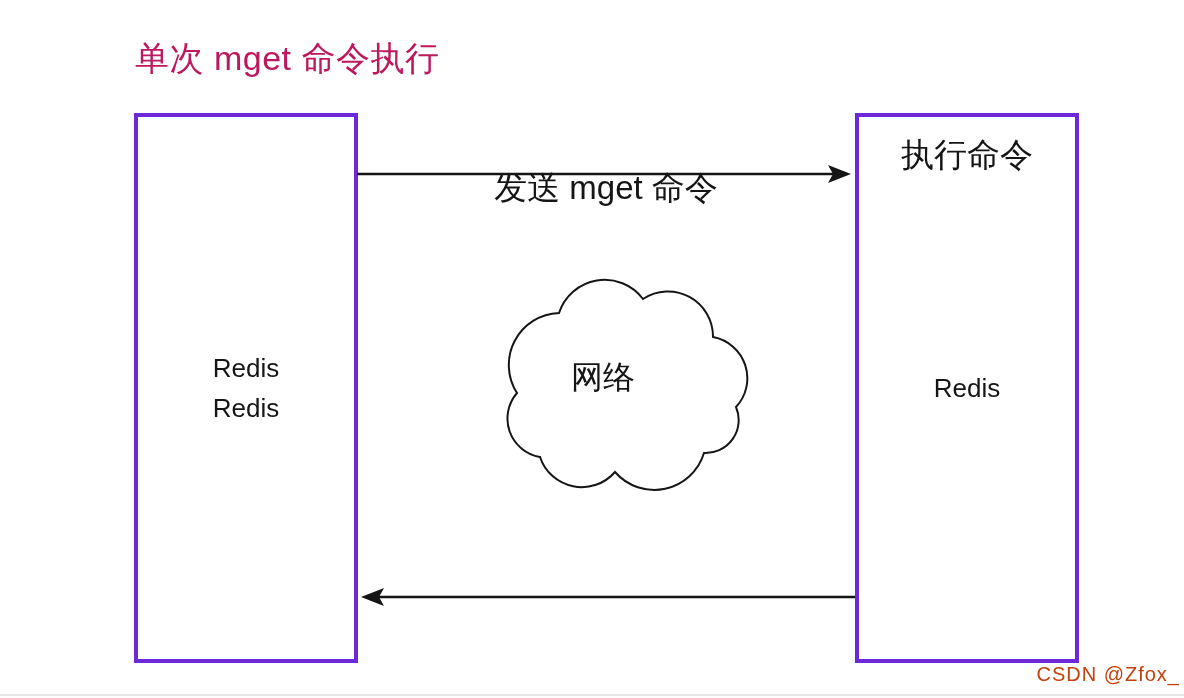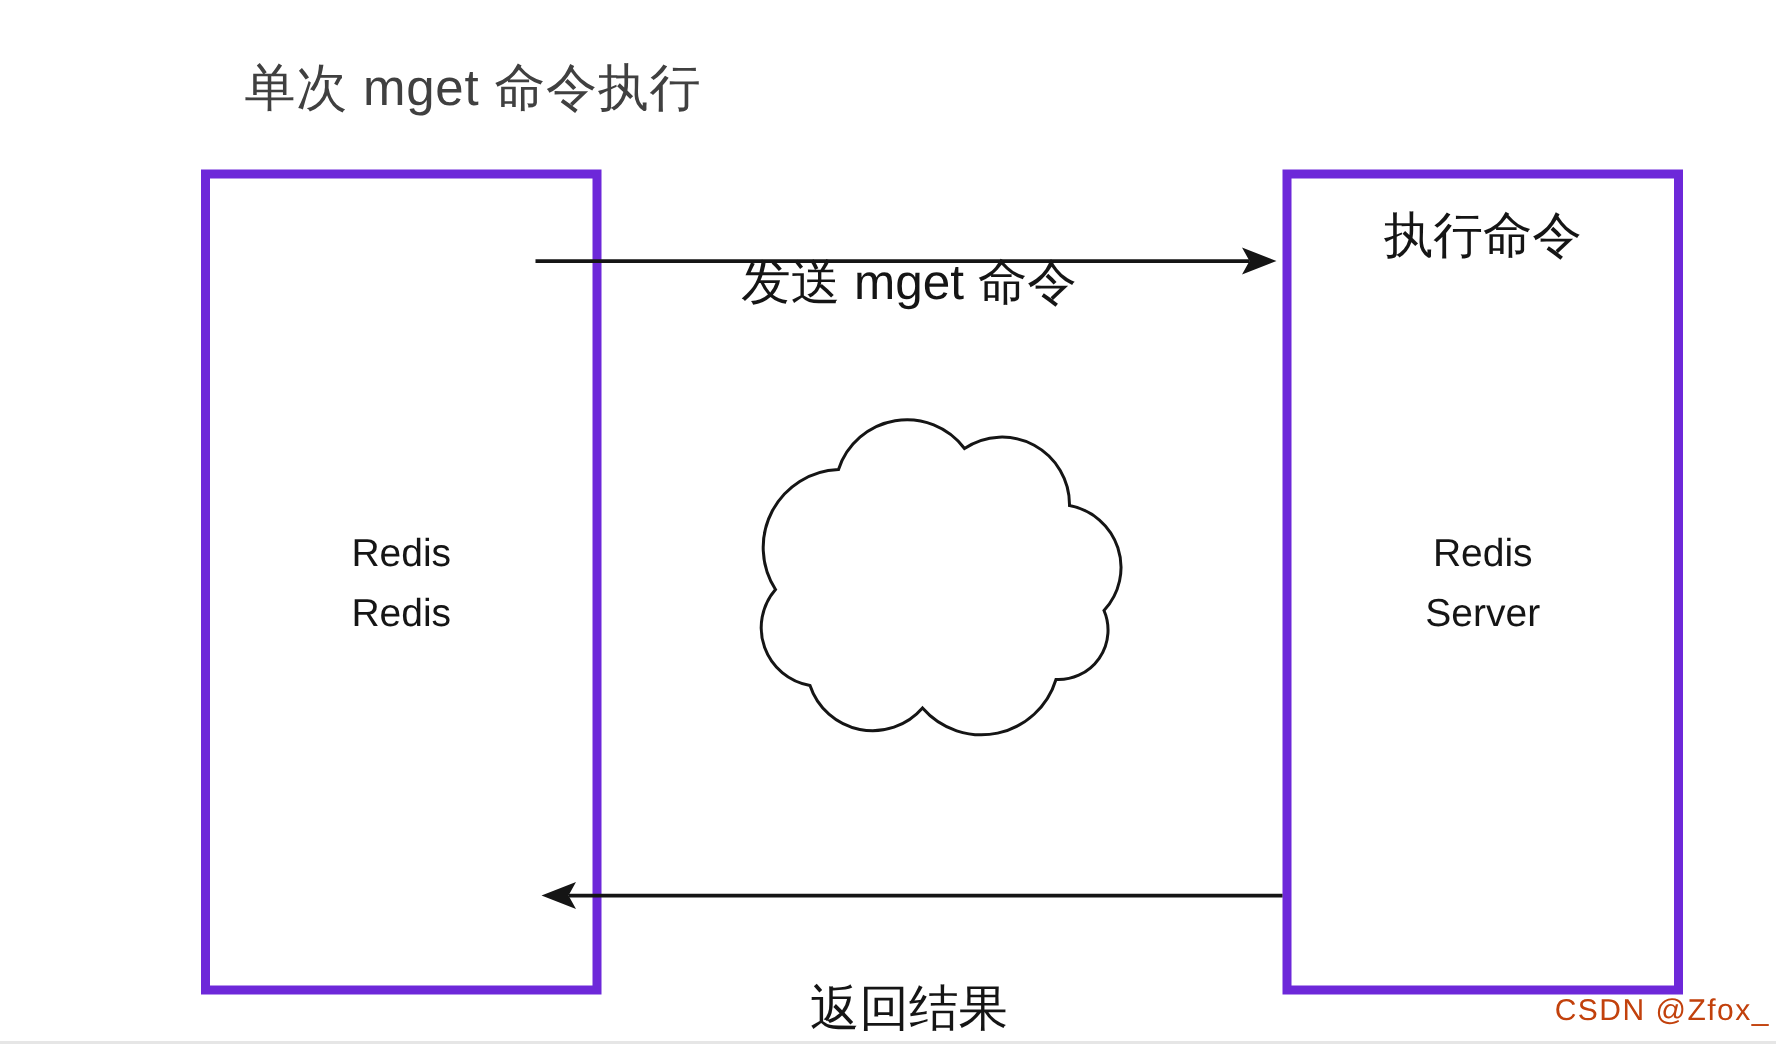--- a/index.html
+++ b/index.html
@@ -14,30 +14,29 @@
     height: 698px;
     background: #ffffff;
     overflow: hidden;
   }
   .title {
     position: absolute;
     left: 135px;
     top: 36px;
     font-size: 34px;
     letter-spacing: 0.5px;
-    color: #404040;
+    color: #be185d;
     white-space: nowrap;
-    margin-left: 28px;
   }
   .box {
     position: absolute;
     top: 113px;
-    width: 267px;
+    width: 224px;
     height: 550px;
-    border: 6px solid #6d28d9;
+    border: 4px solid #6d28d9;
     background: #ffffff;
   }
   .box.client { left: 134px; }
   .box.server { left: 855px; }
   .box-center {
     position: absolute;
     left: 0; right: 0;
     top: 50%;
     transform: translateY(-50%);
     text-align: center;
@@ -110,21 +109,20 @@
       <span>Redis</span>
     </div>
   </div>
 
   <div class="box server">
     <div class="box-header">
       <span>执行命令</span>
     </div>
     <div class="box-center">
       <span>Redis</span>
-      <span>Server</span>
     </div>
   </div>
 
   <svg class="overlay" width="1184" height="698" viewBox="0 0 1184 698" xmlns="http://www.w3.org/2000/svg">
 
     <line x1="357" y1="174" x2="833" y2="174" stroke="#151515" stroke-width="2.5"></line>
     <polygon points="851,174 828,165 833,174 828,183" fill="#151515"></polygon>
 
     <line x1="855" y1="597" x2="379" y2="597" stroke="#151515" stroke-width="2.5"></line>
     <polygon points="361,597 384,588 379,597 384,606" fill="#151515"></polygon>
@@ -138,20 +136,20 @@
                A33,33 0 0 1 271,196
                A52,52 0 0 1 182,215
                A44,44 0 0 1 107,200
                A39,39 0 0 1 84,136
                Z" fill="#ffffff" stroke="#151515" stroke-width="2"></path>
     </g>
   </svg>
 
   <div class="arrow-label top">发送 mget 命令</div>
 
-  <div class="arrow-label bottom">返回结果</div>
 
+  <div class="cloud-label">网络</div>
 
   <div class="watermark">CSDN @Zfox_</div>
 
   <div class="bottom-rule"></div>
 
 </div>
 
 </body></html>

